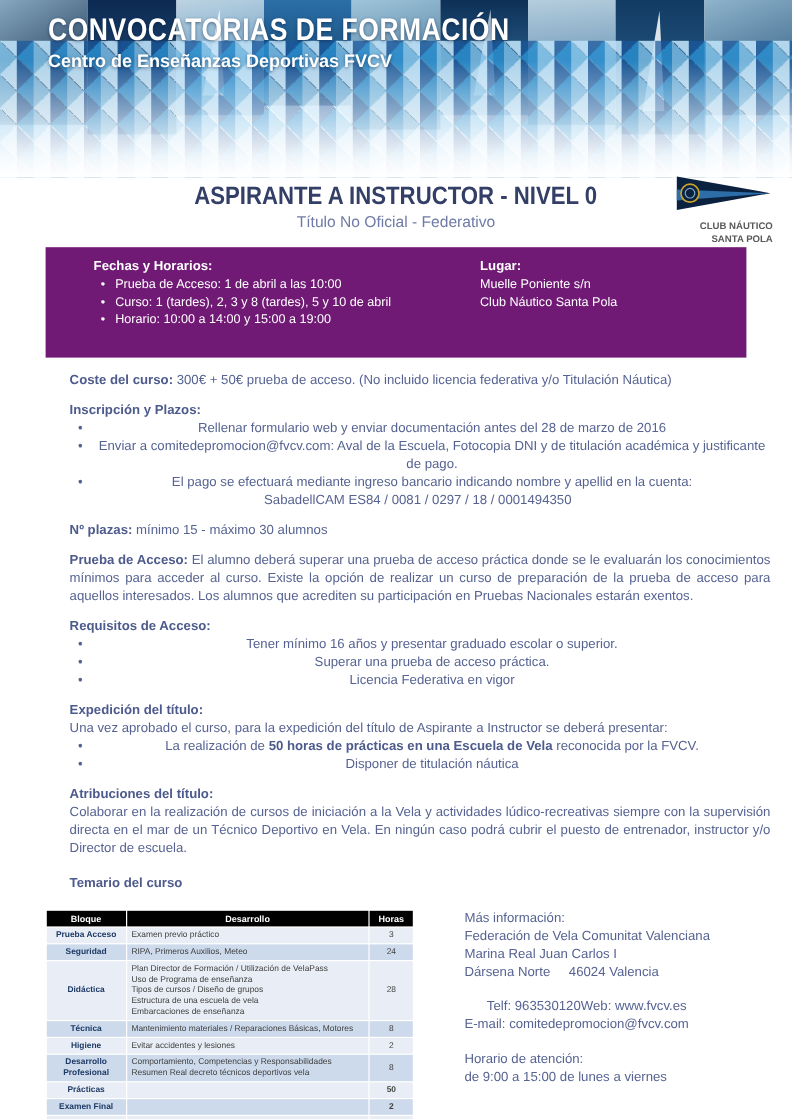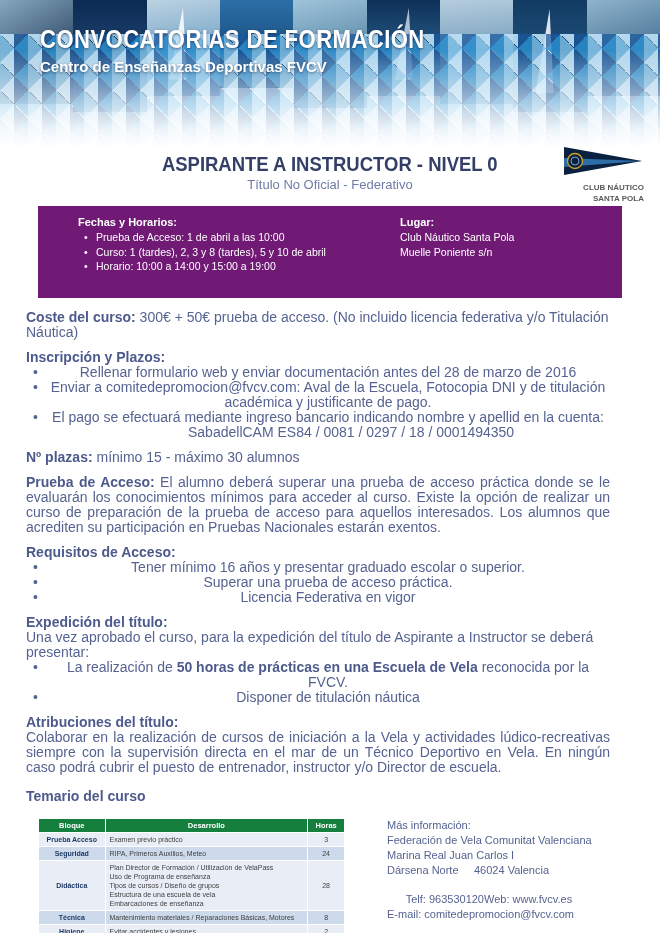--- a/index.html
+++ b/index.html
@@ -27,21 +27,21 @@
     background:rgba(255,255,255,.85); clip-path:polygon(15% 100%, 50% 0, 60% 100%);
   }
   .hero-photos > div:nth-of-type(6)::after { background:rgba(220,235,245,.75); left:30%; }
   .hero-mosaic { position:absolute; left:0; top:34px; width:660px; height:114px;
     background:
       conic-gradient(from 45deg at 50% 50%, rgba(41,140,205,.85) 0 90deg, rgba(255,255,255,0) 90deg 180deg, rgba(126,193,233,.8) 180deg 270deg, rgba(255,255,255,0) 270deg) 0 0/28px 28px,
       conic-gradient(from 45deg at 50% 50%, rgba(188,224,246,.9) 0 90deg, rgba(255,255,255,0) 90deg 180deg, rgba(25,88,158,.72) 180deg 270deg, rgba(255,255,255,0) 270deg) 14px 14px/28px 28px;
   }
   .hero-fade { position:absolute; left:0; top:0; width:660px; height:148px;
     background:linear-gradient(to bottom, rgba(255,255,255,0) 34%, rgba(255,255,255,.45) 62%, rgba(255,255,255,.9) 88%, #fff 100%); }
-  .hero-titles { position:absolute; left:40px; top:24px; }
+  .hero-titles { position:absolute; left:40px; top:9px; }
   .hero-title { color:#fff; font-size:26px; font-weight:bold; letter-spacing:.5px;
     transform:scaleX(.85); transform-origin:left center; white-space:nowrap; text-shadow:0 1px 3px rgba(10,30,60,.55); }
   .hero-subtitle { color:#fff; font-size:15px; font-weight:bold; margin-top:3px;
     text-shadow:0 1px 3px rgba(10,30,60,.55); white-space:nowrap; }
 
   
   .course-head { position:relative; height:50px; margin-top:0; text-align:center; }
   .course-title { display:inline-block; color:#333f66; font-size:21px; font-weight:bold;
     transform:scaleX(.88); transform-origin:center; white-space:nowrap; margin-top:4px; }
   .course-sub { color:#6f7ba6; font-size:13px; margin-top:1px; }
@@ -52,33 +52,33 @@
   .infobox { margin:8px 38px 0 38px; width:584px; height:92px; background:#701a75;
     color:#fff; display:flex; padding:9px 0 0 40px; }
   .infobox .col-left { width:322px; }
   .infobox .col-right { width:210px; }
   .infobox .ib-title { font-weight:bold; font-size:11px; line-height:15px; }
   .infobox .ib-line { font-size:10.5px; line-height:14.5px; }
   .ib-li { position:relative; padding-left:18px; font-size:10.5px; line-height:14.5px; }
   .ib-li::before { content:"•"; position:absolute; left:6px; }
 
   
-  .content { margin:12px 38px 0 26px; width:584px; color:#566392; font-size:14px; line-height:15px; }
+  .content { margin:12px 38px 0 58px; width:584px; color:#566392; font-size:11px; line-height:15px; }
   .content b { color:#4d5a8c; }
   .sec { margin-bottom:10px; }
   .li { position:relative; padding-left:20px;text-align:center; }
   .li::before { content:"•"; position:absolute; left:7px; }
   .just { text-align:justify; }
   .account { margin-left:162px; }
 
   
   .bottom { display:flex; margin:14px 0 0 38px; }
   table.syllabus { border-collapse:separate; border-spacing:1px; width:307px; background:#fff; }
   table.syllabus col.c1 { width:66px; } table.syllabus col.c2 { width:205px; } table.syllabus col.c3 { width:36px; }
-  .syllabus th { background:#15803d; color:#fff; font-size:7.5px; font-weight:bold; padding:2px 2px; }
+  .syllabus th { background:#000000; color:#fff; font-size:7.5px; font-weight:bold; padding:2px 2px; }
   .syllabus td { font-size:7px; line-height:9px; padding:2px 4px; vertical-align:middle; }
   .syllabus tr:nth-child(odd) td { background:#e9eef6; }
   .syllabus tr:nth-child(even) td { background:#ccdaeb; }
   .syllabus td.bloque { color:#1e3a66; font-weight:bold; text-align:center; }
   .syllabus td.des { color:#404040; }
   .syllabus td.horas { color:#404040; text-align:center; }
   .syllabus tr.bold-h td.horas { font-weight:bold; }
 
   .contact { margin-left:42px; width:250px; color:#566392; font-size:11px; line-height:15px; }
   .contact .c-title { font-weight:normal; }
@@ -128,22 +128,22 @@
 
   <div class="infobox">
     <div class="col-left">
       <div class="ib-title">Fechas y Horarios:</div>
       <div class="ib-li">Prueba de Acceso: 1 de abril a las 10:00</div>
       <div class="ib-li">Curso: 1 (tardes), 2, 3 y 8 (tardes), 5 y 10 de abril</div>
       <div class="ib-li">Horario: 10:00 a 14:00 y 15:00 a 19:00</div>
     </div>
     <div class="col-right">
       <div class="ib-title">Lugar:</div>
+      <div class="ib-line">Muelle Poniente s/n</div>
       <div class="ib-line">Club Náutico Santa Pola</div>
-      <div class="ib-line">Muelle Poniente s/n</div>
     </div>
   </div>
 
   <div class="content">
 
     <div class="sec">
       <b>Coste del curso:</b><span> 300€ + 50€ prueba de acceso. (No incluido licencia federativa y/o Titulación Náutica)</span>
     </div>
 
     <div class="sec">

